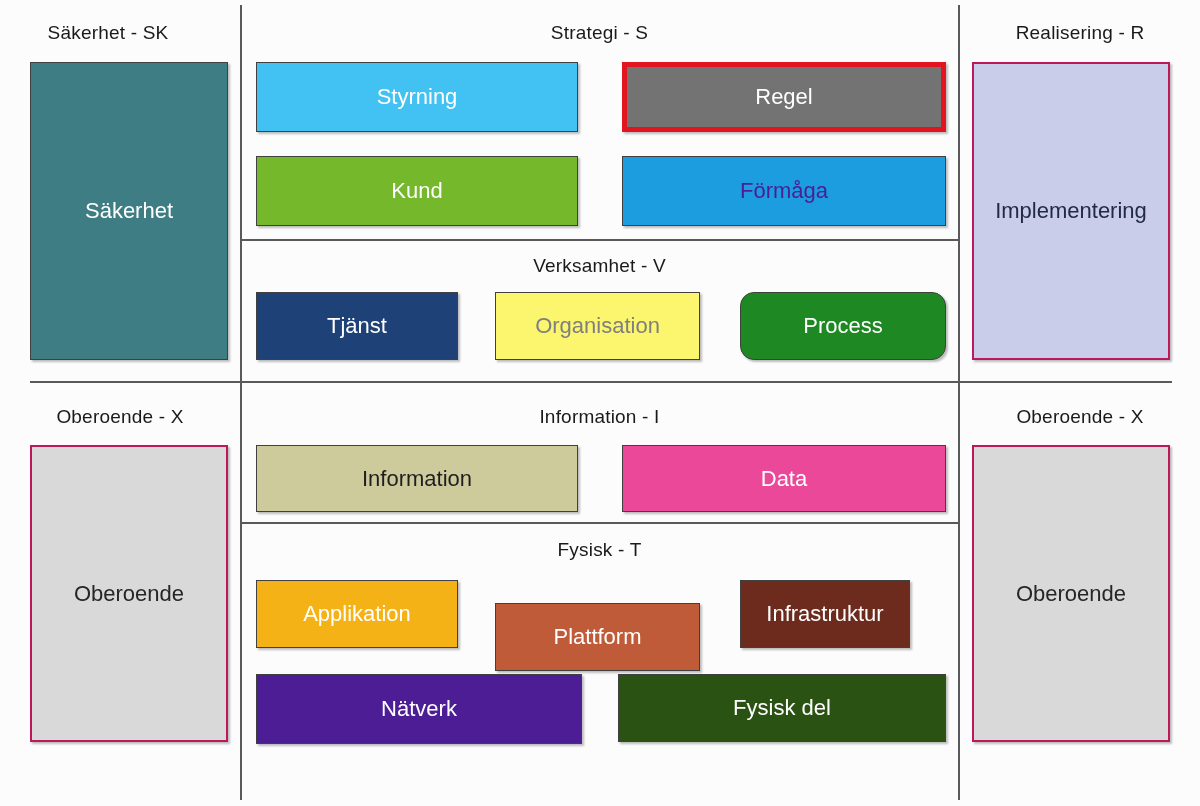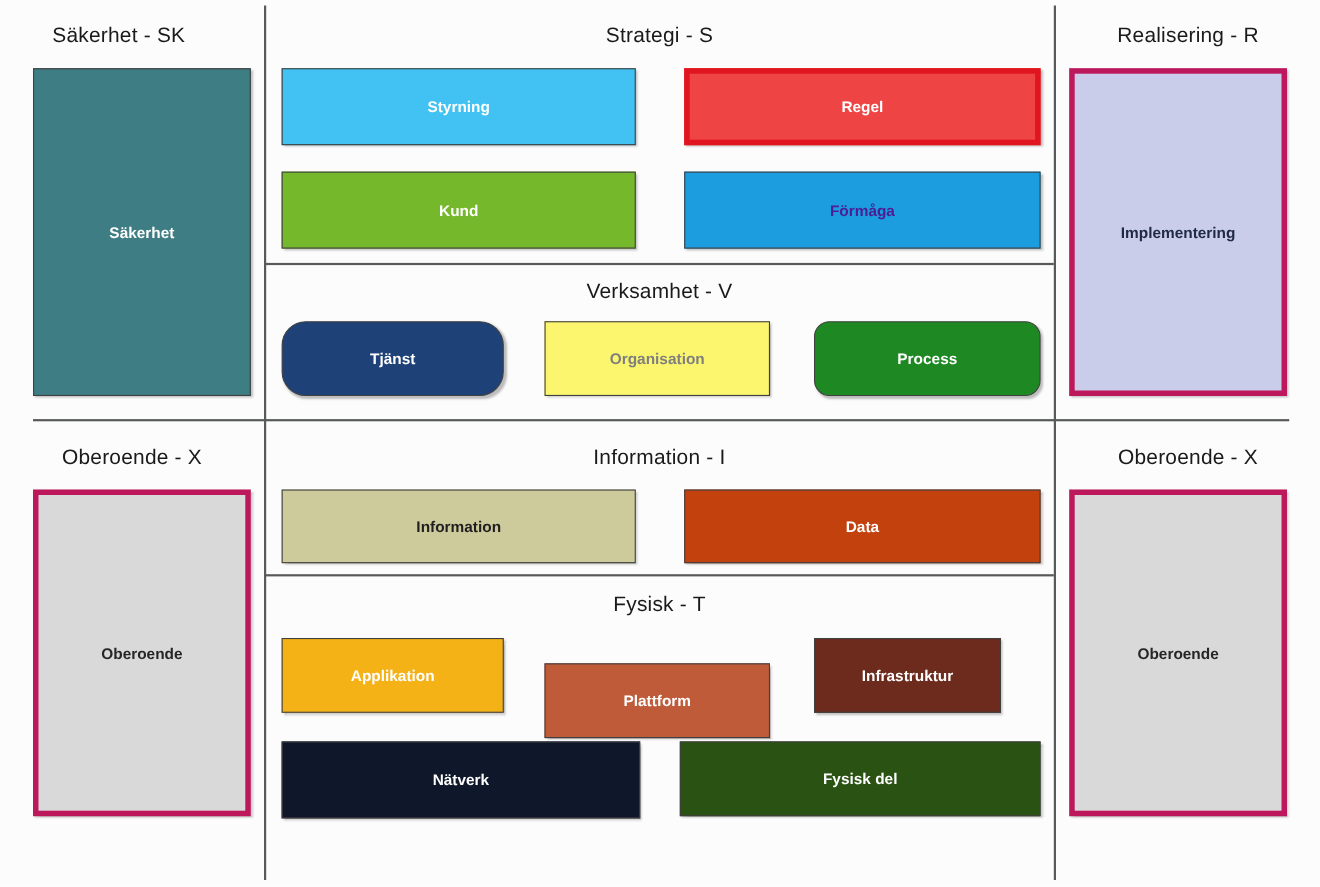--- a/index.html
+++ b/index.html
@@ -46,27 +46,27 @@
   .sh-oberoende-left{left:0;top:406px;width:240px;}
   .sh-oberoende-right{left:960px;top:406px;width:240px;}
   .sh-teknik{left:241px;top:539px;width:717px;}
   
   .box{
     position:absolute;
     box-sizing:border-box;
     display:flex;
     align-items:center;
     justify-content:center;
-    font-size:14px;
-    font-weight:bold;
+    font-size:22px;
+    font-weight:normal;
     border:1px solid #404040;
     box-shadow:2px 2px 2px rgba(110,110,110,0.45);
     text-align:center;
   }
-  .big{border:5px solid #be185d;}
+  .big{border:2px solid #be185d;}
   .hl{border:5px solid #e01520;}
   .b-sakerhet{left:30px;top:62px;width:198px;height:298px;}
   .b-styrning{left:256px;top:62px;width:322px;height:70px;}
   .b-regel{left:622px;top:62px;width:324px;height:70px;}
   .b-kund{left:256px;top:156px;width:322px;height:70px;}
   .b-formaga{left:622px;top:156px;width:324px;height:70px;}
   .b-implementering{left:972px;top:62px;width:198px;height:298px;}
   .b-tjanst{left:256px;top:292px;width:202px;height:68px;}
   .b-organisation{left:495px;top:292px;width:205px;height:68px;}
   .b-process{left:740px;top:292px;width:206px;height:68px;}
@@ -95,30 +95,30 @@
   <div class="sec-header sh-strategi">Strategi - S</div>
   <div class="sec-header sh-realisering">Realisering - R</div>
   <div class="sec-header sh-verksamhet">Verksamhet - V</div>
   <div class="sec-header sh-information">Information - I</div>
   <div class="sec-header sh-oberoende-left">Oberoende - X</div>
   <div class="sec-header sh-oberoende-right">Oberoende - X</div>
   <div class="sec-header sh-teknik">Fysisk - T</div>
 
   <div class="box b-sakerhet" style="background-color: rgb(62, 125, 131); color: rgb(255, 255, 255);">Säkerhet</div>
   <div class="box b-styrning" style="background-color: rgb(65, 194, 242); color: rgb(255, 255, 255);">Styrning</div>
-  <div class="box b-regel hl" style="background-color: #ef4444; color: rgb(255, 255, 255); border-color: rgb(224, 21, 32);">Regel</div>
+  <div class="box b-regel hl" style="background-color: #737373; color: rgb(255, 255, 255); border-color: rgb(224, 21, 32);">Regel</div>
   <div class="box b-kund" style="background-color: rgb(118, 184, 43); color: rgb(255, 255, 255);">Kund</div>
   <div class="box b-formaga" style="background-color: rgb(27, 157, 223); color: #4c1d95;">Förmåga</div>
   <div class="box b-implementering big" style="background-color: rgb(201, 205, 233); color: rgb(34, 43, 69);">Implementering</div>
-  <div class="box b-tjanst" style="background-color: rgb(30, 65, 119); color: rgb(255, 255, 255); border-radius: 22px;">Tjänst</div>
+  <div class="box b-tjanst" style="background-color: rgb(30, 65, 119); color: rgb(255, 255, 255);">Tjänst</div>
   <div class="box b-organisation" style="background-color: rgb(251, 246, 110); color: rgb(127, 127, 127);">Organisation</div>
   <div class="box b-process" style="background-color: rgb(30, 137, 34); color: rgb(255, 255, 255); border-radius: 14px;">Process</div>
   <div class="box b-information" style="background-color: rgb(205, 202, 156); color: rgb(31, 31, 31);">Information</div>
-  <div class="box b-data" style="background-color: #c2410c; color: rgb(255, 255, 255);">Data</div>
+  <div class="box b-data" style="background-color: #ec4899; color: rgb(255, 255, 255);">Data</div>
   <div class="box b-applikation" style="background-color: rgb(245, 178, 22); color: rgb(255, 255, 255);">Applikation</div>
   <div class="box b-plattform" style="background-color: rgb(192, 91, 57); color: rgb(255, 255, 255);">Plattform</div>
   <div class="box b-infrastruktur" style="background-color: rgb(109, 43, 30); color: rgb(255, 255, 255);">Infrastruktur</div>
-  <div class="box b-natverk" style="background-color: #0f172a; color: rgb(255, 255, 255);">Nätverk</div>
+  <div class="box b-natverk" style="background-color: #4c1d95; color: rgb(255, 255, 255);">Nätverk</div>
   <div class="box b-fysisk" style="background-color: rgb(42, 82, 19); color: rgb(255, 255, 255);">Fysisk del</div>
   <div class="box b-oberoende-left big" style="background-color: rgb(217, 217, 217); color: rgb(38, 38, 38);">Oberoende</div>
   <div class="box b-oberoende-right big" style="background-color: rgb(217, 217, 217); color: rgb(38, 38, 38);">Oberoende</div>
 
 </div>
 
 </body></html>

